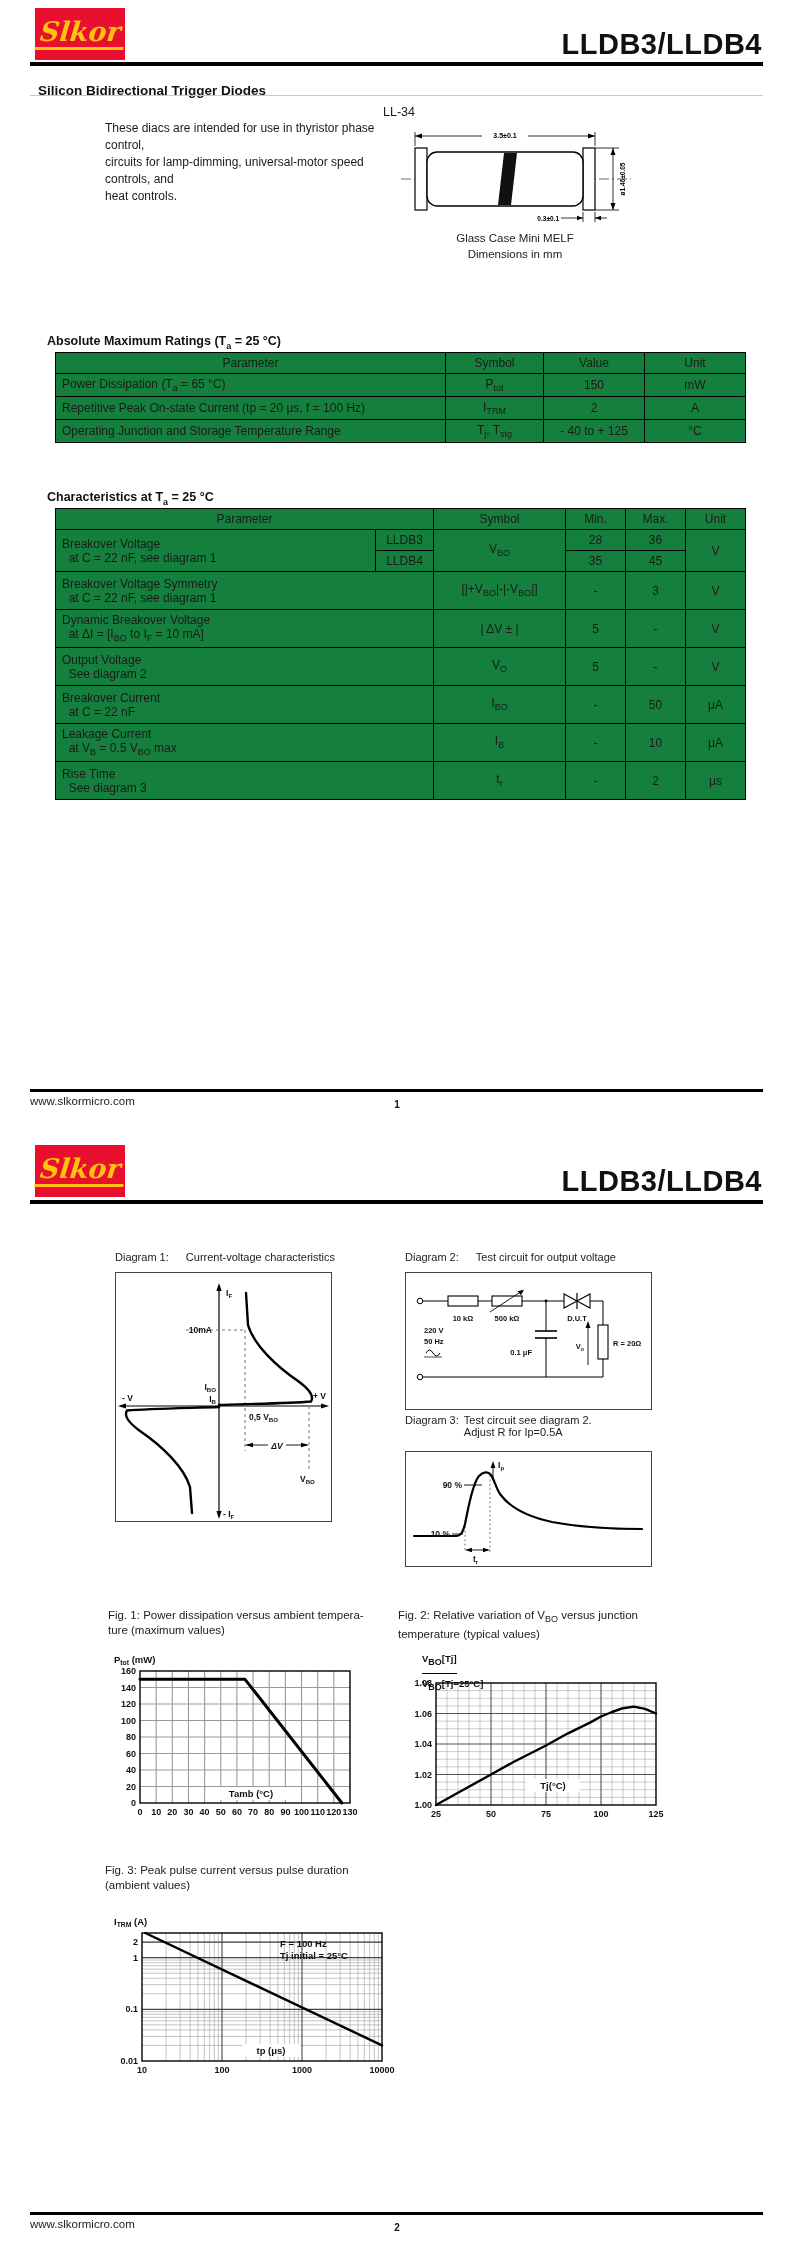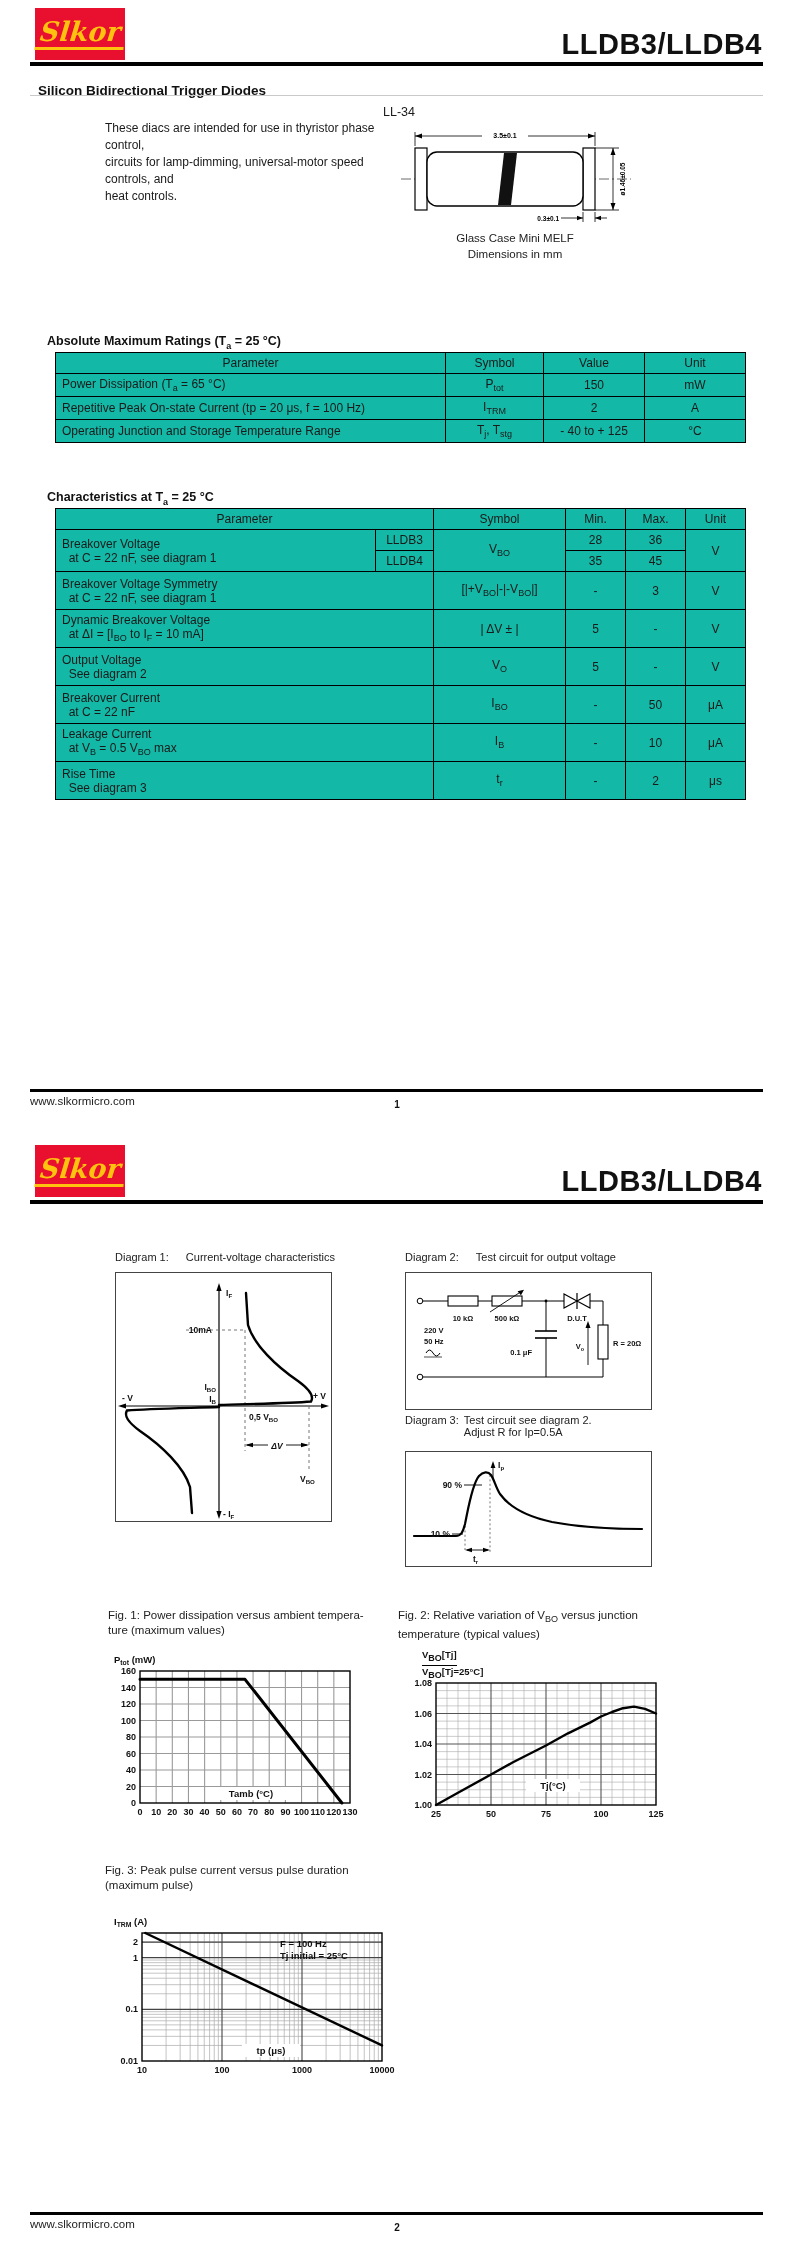--- a/index.html
+++ b/index.html
@@ -9,41 +9,41 @@
   .abs{position:absolute;}
   .logo{width:90px;height:52px;background:var(--red);display:flex;align-items:center;justify-content:center;}
   .logo-text{font-family:"DejaVu Serif",serif;font-style:italic;font-weight:bold;font-size:27px;color:var(--yellow);
              border-bottom:3px solid var(--yellow);line-height:1;padding:0 4px 2px 4px;transform:skewX(-6deg);}
   .pn{font-size:29px;font-weight:bold;letter-spacing:.5px;}
   .rule{height:4px;background:#000;}
   .hair{height:1px;background:#c9c9c9;}
   .subtitle{font-size:13.5px;font-weight:bold;}
   .body-text{font-size:12px;line-height:17px;color:#1a1a1a;}
   .sect-title{font-size:12.5px;font-weight:bold;}
-  table{border-collapse:collapse;table-layout:fixed;font-size:12px;color:#1a1a1a;background:#14b8a6;}
+  table{border-collapse:collapse;table-layout:fixed;font-size:12px;color:#1a1a1a;background:#15803d;}
   td,th{border:1px solid #000;padding:1px 6px;font-weight:normal;vertical-align:middle;}
   th{text-align:center;}
   .cc{text-align:center;}
   .pl{text-align:left;}
   sub{font-size:9px;}
   .hr-row{height:21px;}
   .r1{height:23px;}
   .r2{height:38px;}
   .rbv{height:21px;}
   .foot-site{font-size:11.5px;color:#222;}
   .foot-num{font-size:10px;font-weight:bold;}
   .dlabel{font-size:11px;color:#222;}
   .dbox{border:1px solid #444;background:#fff;}
   .figcap{font-size:11.5px;line-height:14.5px;color:#222;}
   .tick{font-size:9px;font-weight:bold;fill:#111;}
   .axlab{font-size:9.5px;font-weight:bold;fill:#111;}
   .slab{font-size:8.5px;font-weight:bold;fill:#111;}
   .slab2{font-size:7.5px;font-weight:bold;fill:#111;}
   .ital{font-style:italic;}
-  .frac{font-size:9.5px;font-weight:bold;line-height:12px;}
+  .frac{font-size:9.5px;font-weight:bold;line-height:20px;}
   .ftop{display:inline-block;border-bottom:1.5px solid #000;padding-bottom:1px;}
   .pkg-cap{font-size:11.5px;color:#222;text-align:center;line-height:16px;}
   svg text{font-family:"Liberation Sans",sans-serif;}
 </style>
 </head>
 <body>
 
 <div class="page" id="page1">
 
   <div class="abs logo" style="left:35px;top:8px;">
@@ -436,21 +436,21 @@
       <text x="44" y="41.5" text-anchor="end" class="tick">1.06</text>
       <text x="44" y="11" text-anchor="end" class="tick">1.08</text>
       <rect x="48" y="8" width="220" height="122" fill="none" stroke="#000" stroke-width="1.4"></rect>
       <polyline points="48.0,130.0 70.0,117.8 103.0,99.5 125.0,87.3 158.0,70.5 180.0,58.3 202.0,47.6 213.0,41.5 224.0,37.0 235.0,33.2 246.0,31.6 257.0,33.9 268.0,38.5" fill="none" stroke="#000" stroke-width="2.4" stroke-linejoin="round" stroke-linecap="round"></polyline>
       <rect x="138" y="104" width="54" height="13" fill="#fff"></rect>
       <text x="165" y="114" text-anchor="middle" class="axlab">Tj(°C)</text>
     </svg>
 
   <div class="abs figcap" style="left:105px;top:740px;width:300px;">
     <div>Fig. 3:  Peak pulse current versus pulse duration</div>
-    <div>(maximum pulse)</div>
+    <div>(ambient values)</div>
   </div>
   <svg class="abs" style="left:100px;top:790px;" id="fig3" width="300" height="172" viewBox="0 0 300 172">
       <line x1="66.0823996531185" y1="20" x2="66.0823996531185" y2="148" stroke="#aaa" stroke-width="0.7"></line>
       <line x1="80.169700377573" y1="20" x2="80.169700377573" y2="148" stroke="#aaa" stroke-width="0.7"></line>
       <line x1="90.164799306237" y1="20" x2="90.164799306237" y2="148" stroke="#aaa" stroke-width="0.7"></line>
       <line x1="97.9176003468815" y1="20" x2="97.9176003468815" y2="148" stroke="#aaa" stroke-width="0.7"></line>
       <line x1="104.2521000306915" y1="20" x2="104.2521000306915" y2="148" stroke="#aaa" stroke-width="0.7"></line>
       <line x1="109.60784320114055" y1="20" x2="109.60784320114055" y2="148" stroke="#aaa" stroke-width="0.7"></line>
       <line x1="114.24719895935549" y1="20" x2="114.24719895935549" y2="148" stroke="#aaa" stroke-width="0.7"></line>
       <line x1="118.33940075514599" y1="20" x2="118.33940075514599" y2="148" stroke="#aaa" stroke-width="0.7"></line>

